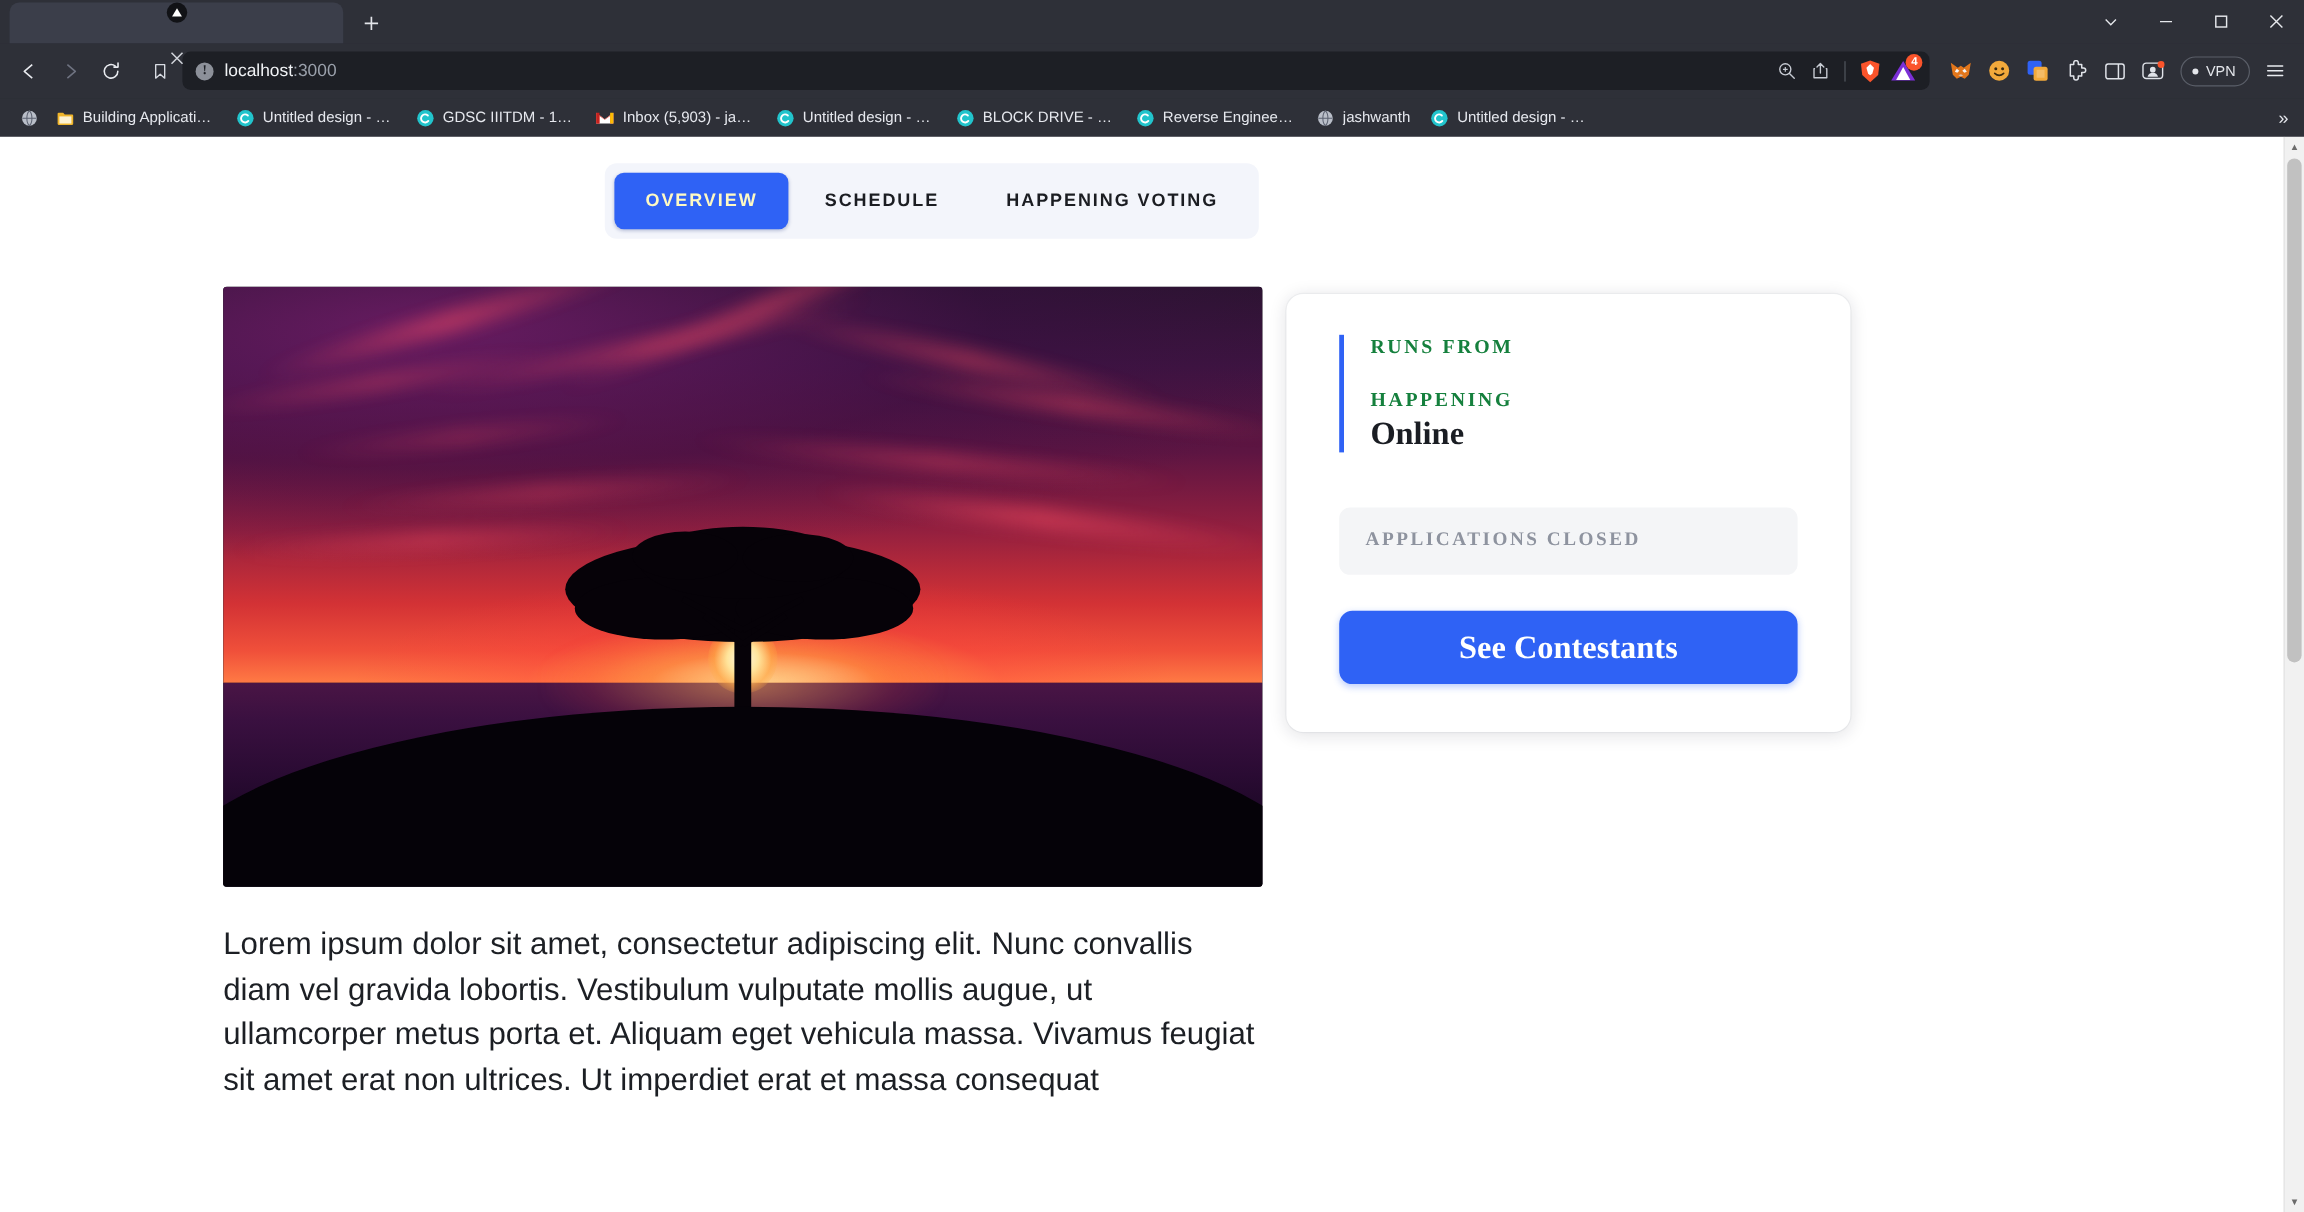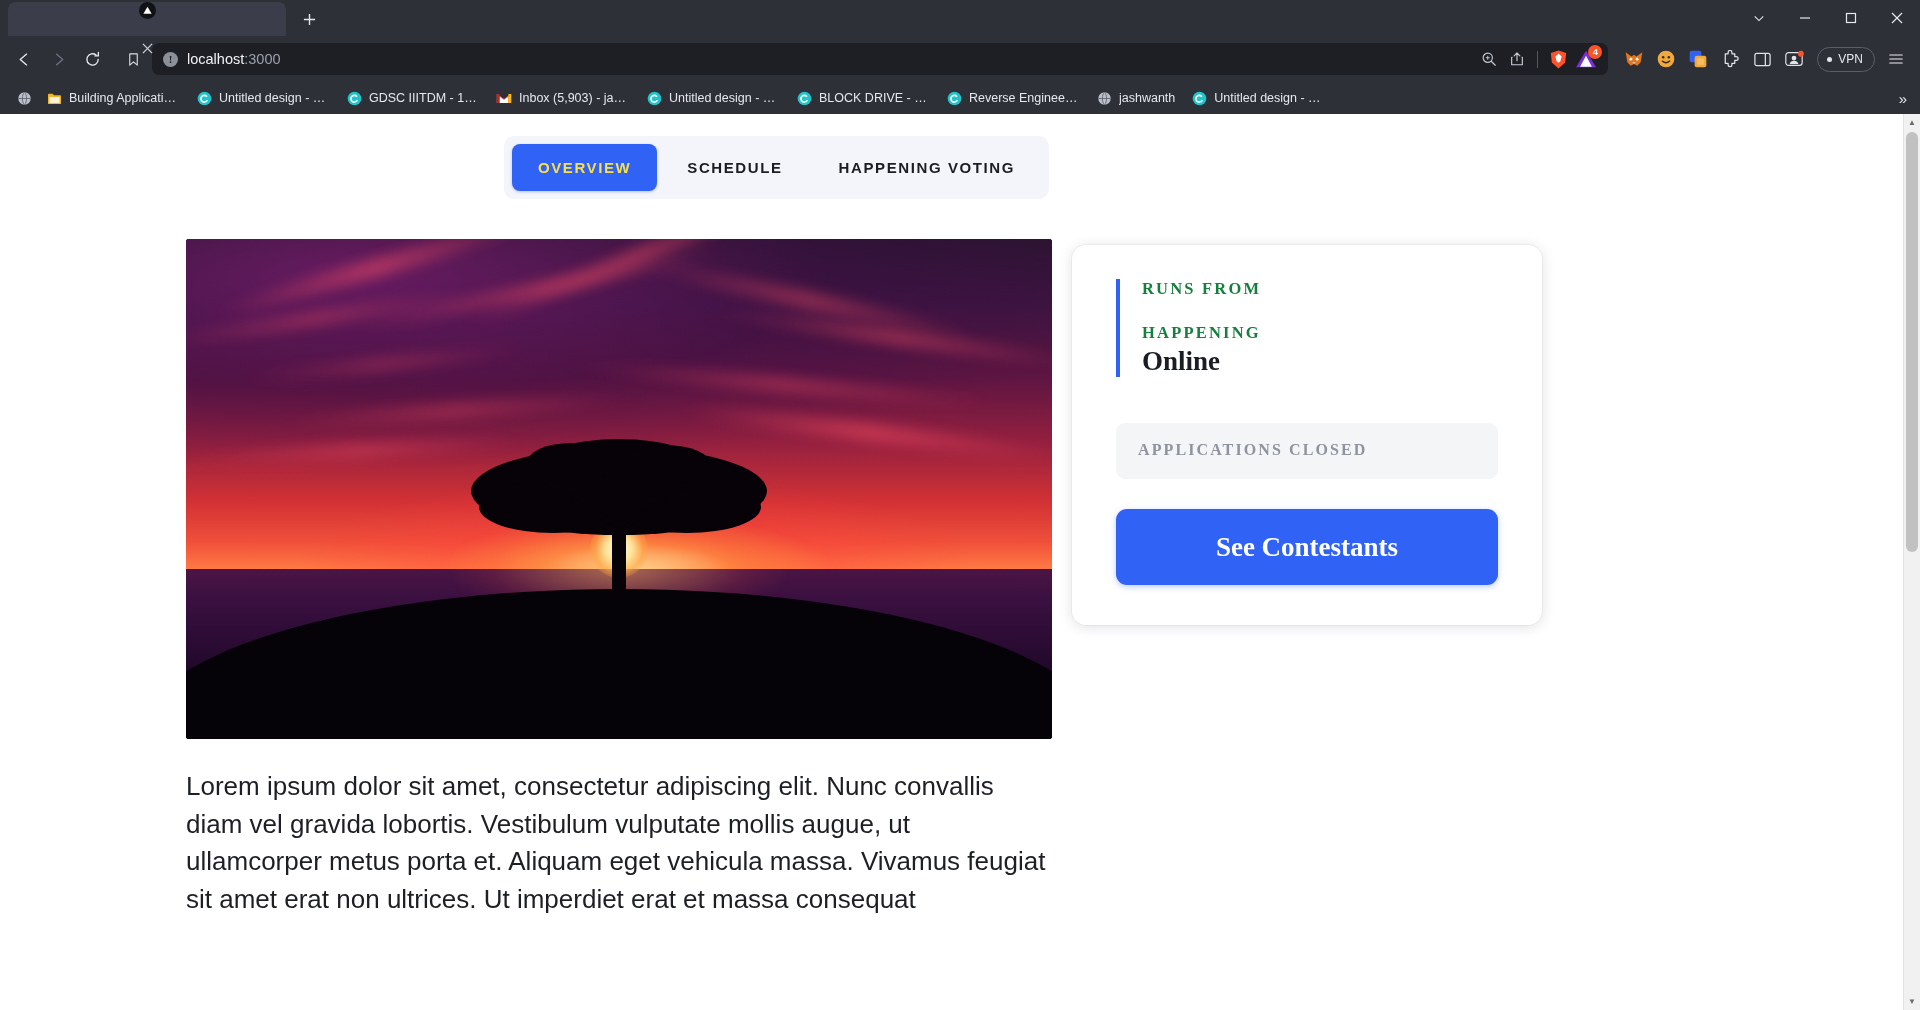--- a/index.html
+++ b/index.html
@@ -112,21 +112,21 @@
 
   
   .navpills-row { display:flex; justify-content:center; }
   .navpills {
     background:#f3f5fb; border-radius:10px; padding:8px; display:flex; gap:4px;
   }
   .pill {
     padding:15px 26px; border-radius:8px; font-size:15px; font-weight:700;
     letter-spacing:1.6px; color:#1b1d22; font-family:"Liberation Sans", sans-serif;
   }
-  .pill.active { background:#2f62f5; color:#fde047; box-shadow:0 1px 3px rgba(20,40,120,.25); }
+  .pill.active { background:#2f62f5; color:#fef9c3; box-shadow:0 1px 3px rgba(20,40,120,.25); }
 
   
   .content {
     display:flex; gap:20px; padding:40px 60px 0 186px; align-items:flex-start;
   }
   .left-col { width:866px; flex:0 0 866px; }
   .hero {
     width:866px; height:500px; border-radius:3px; position:relative; overflow:hidden;
     background:#0a0510;
   }
@@ -187,21 +187,21 @@
   }
   .status-label {
     font-family:"Liberation Serif", serif; font-size:16px; font-weight:700;
     letter-spacing:2.1px; color:#8e939f; text-transform:uppercase;
   }
   .status-value {
     font-family:"Liberation Serif", serif; font-size:25px; font-weight:700;
     color:#1a1d23; margin-top:3px;
   }
   .cta-btn {
-    margin-top:30px; width:100%; height:76px; border-radius:11px; background:#2f62f5;
+    margin-top:30px; width:100%; height:61px; border-radius:11px; background:#2f62f5;
     border:none; color:#fff; font-family:"Liberation Serif", serif; font-size:27px;
     font-weight:700; display:flex; align-items:center; justify-content:center;
     box-shadow:0 2px 6px rgba(47,98,245,.32);
   }
 
   
   .pagescroll { width:17px; flex:0 0 17px; background:#f1f1f1; position:relative; border-left:1px solid #e3e3e3; }
   .pagescroll .arrow { height:17px; display:flex; align-items:center; justify-content:center; color:#6b6b6b; font-size:8px; }
   .pagescroll .arrow.bottom { position:absolute; bottom:0; left:0; right:0; }
   .pagescroll .thumb {

